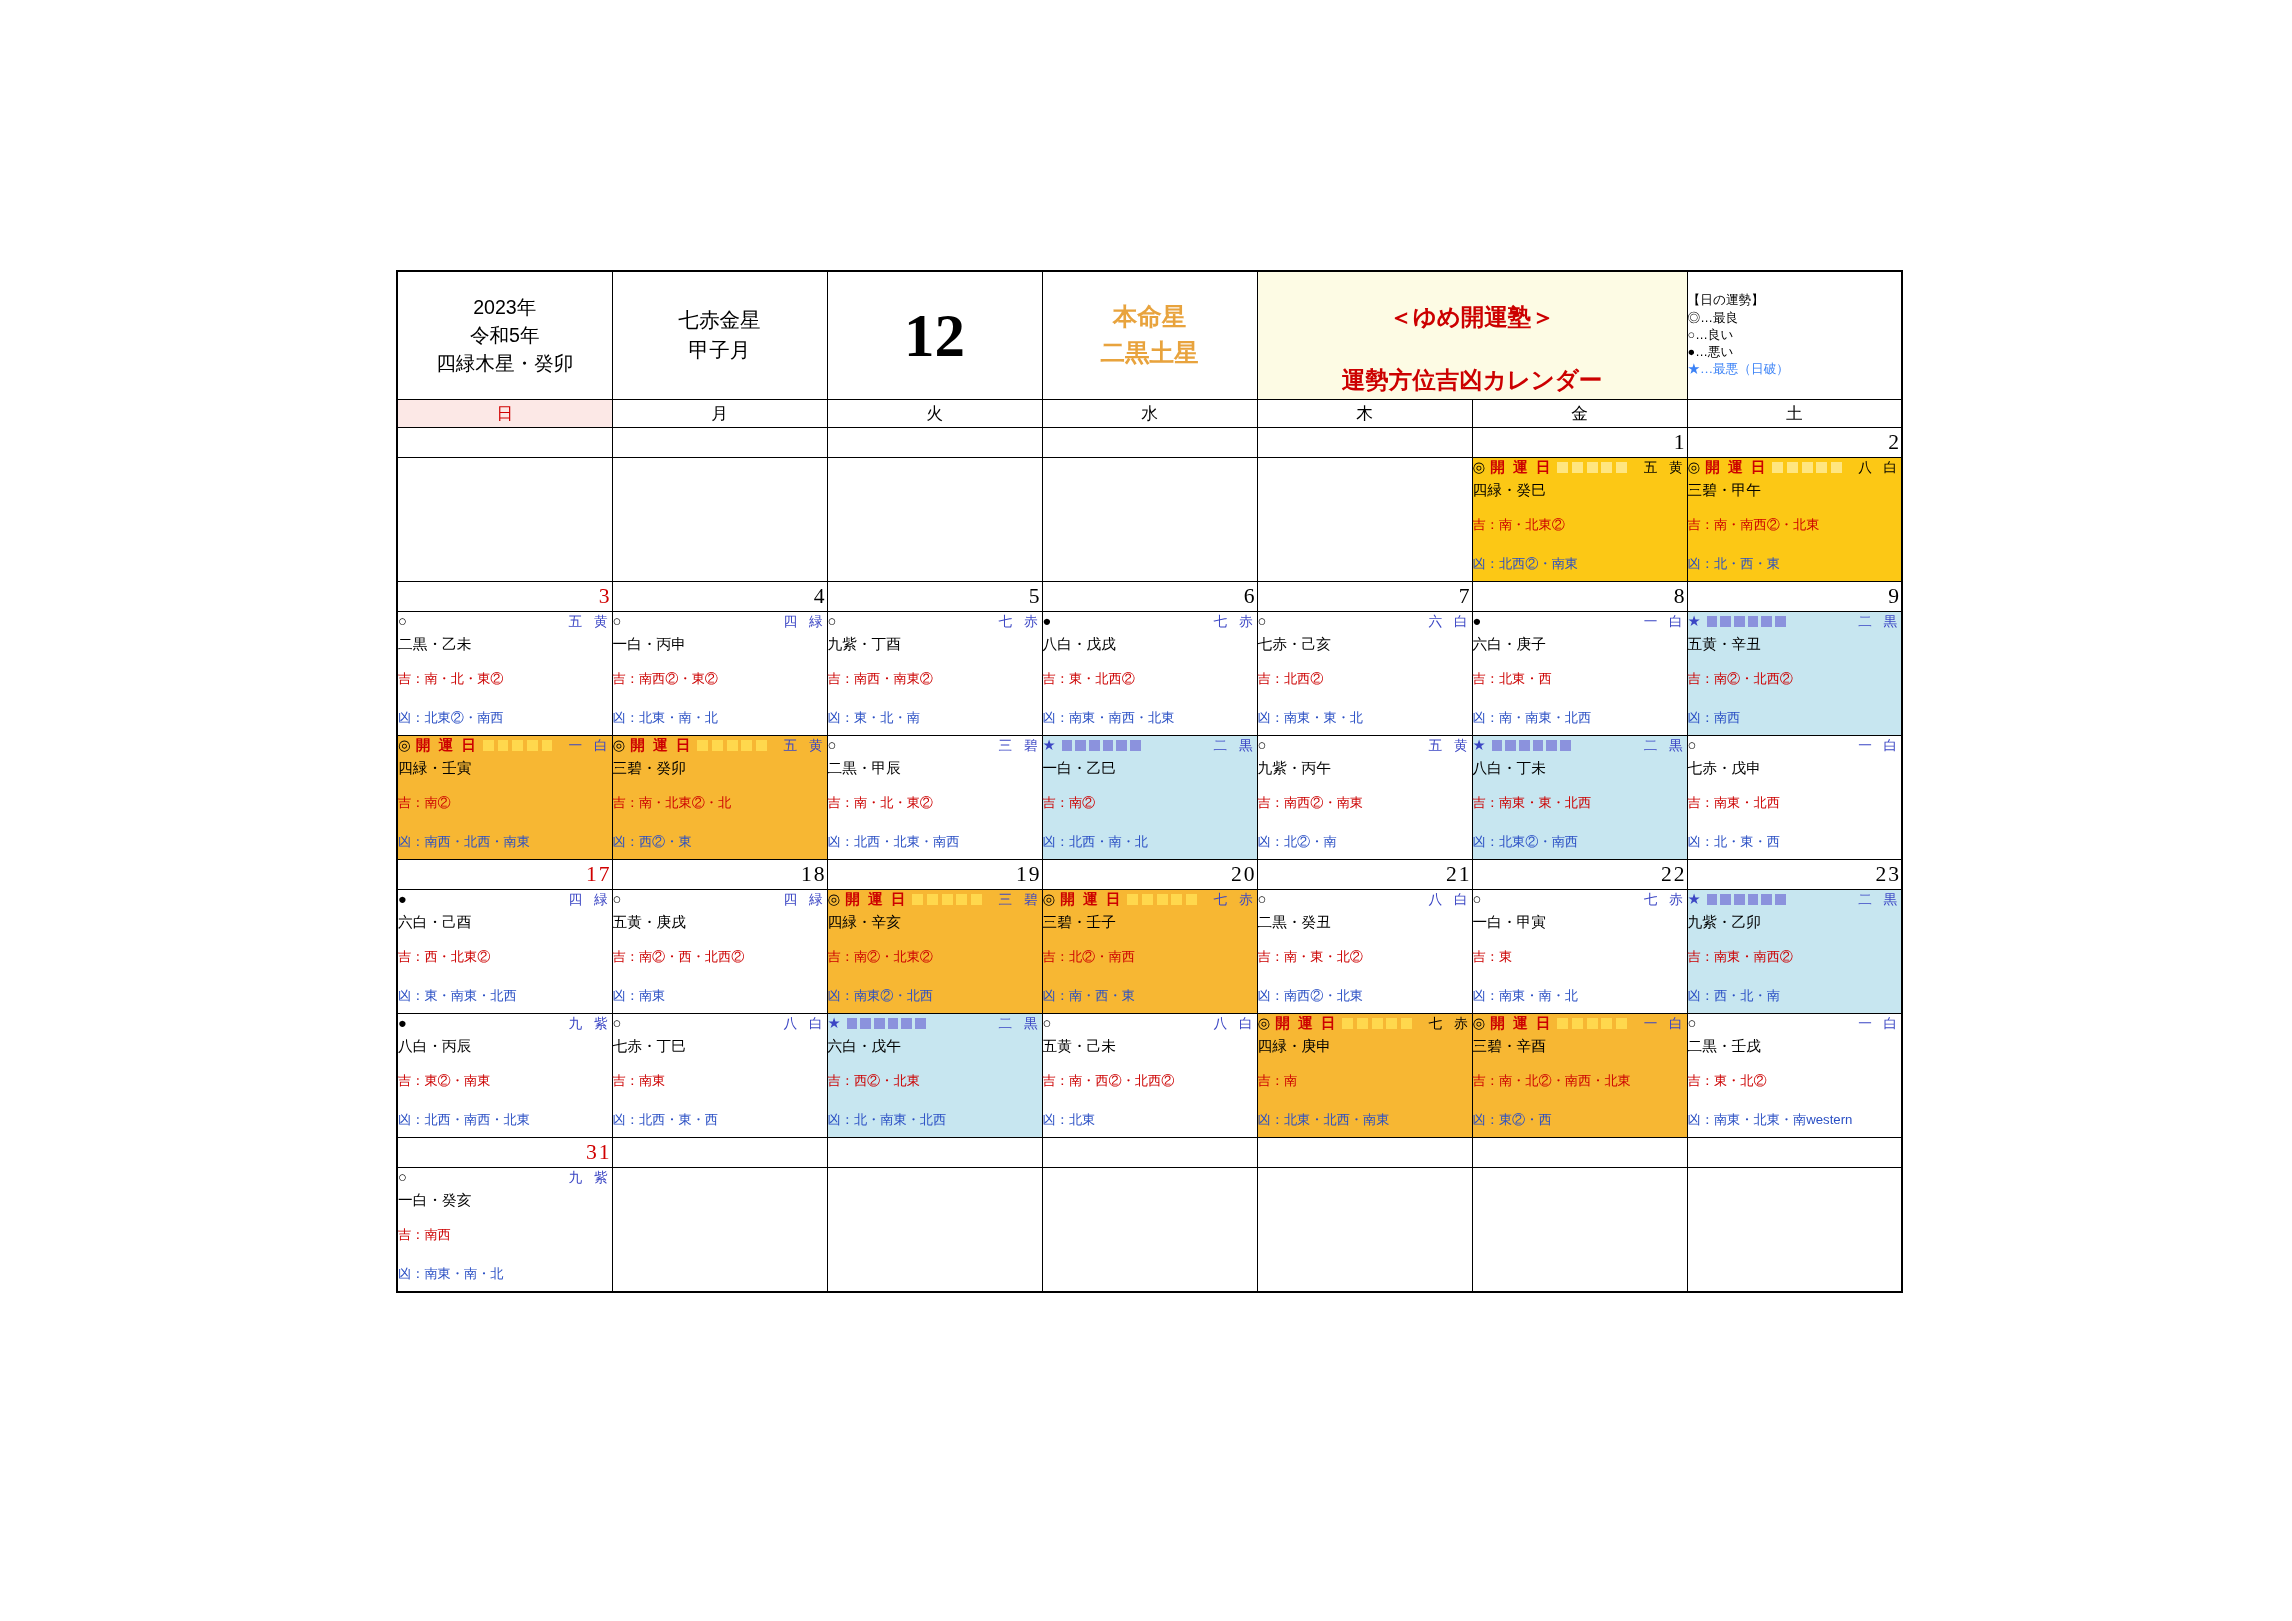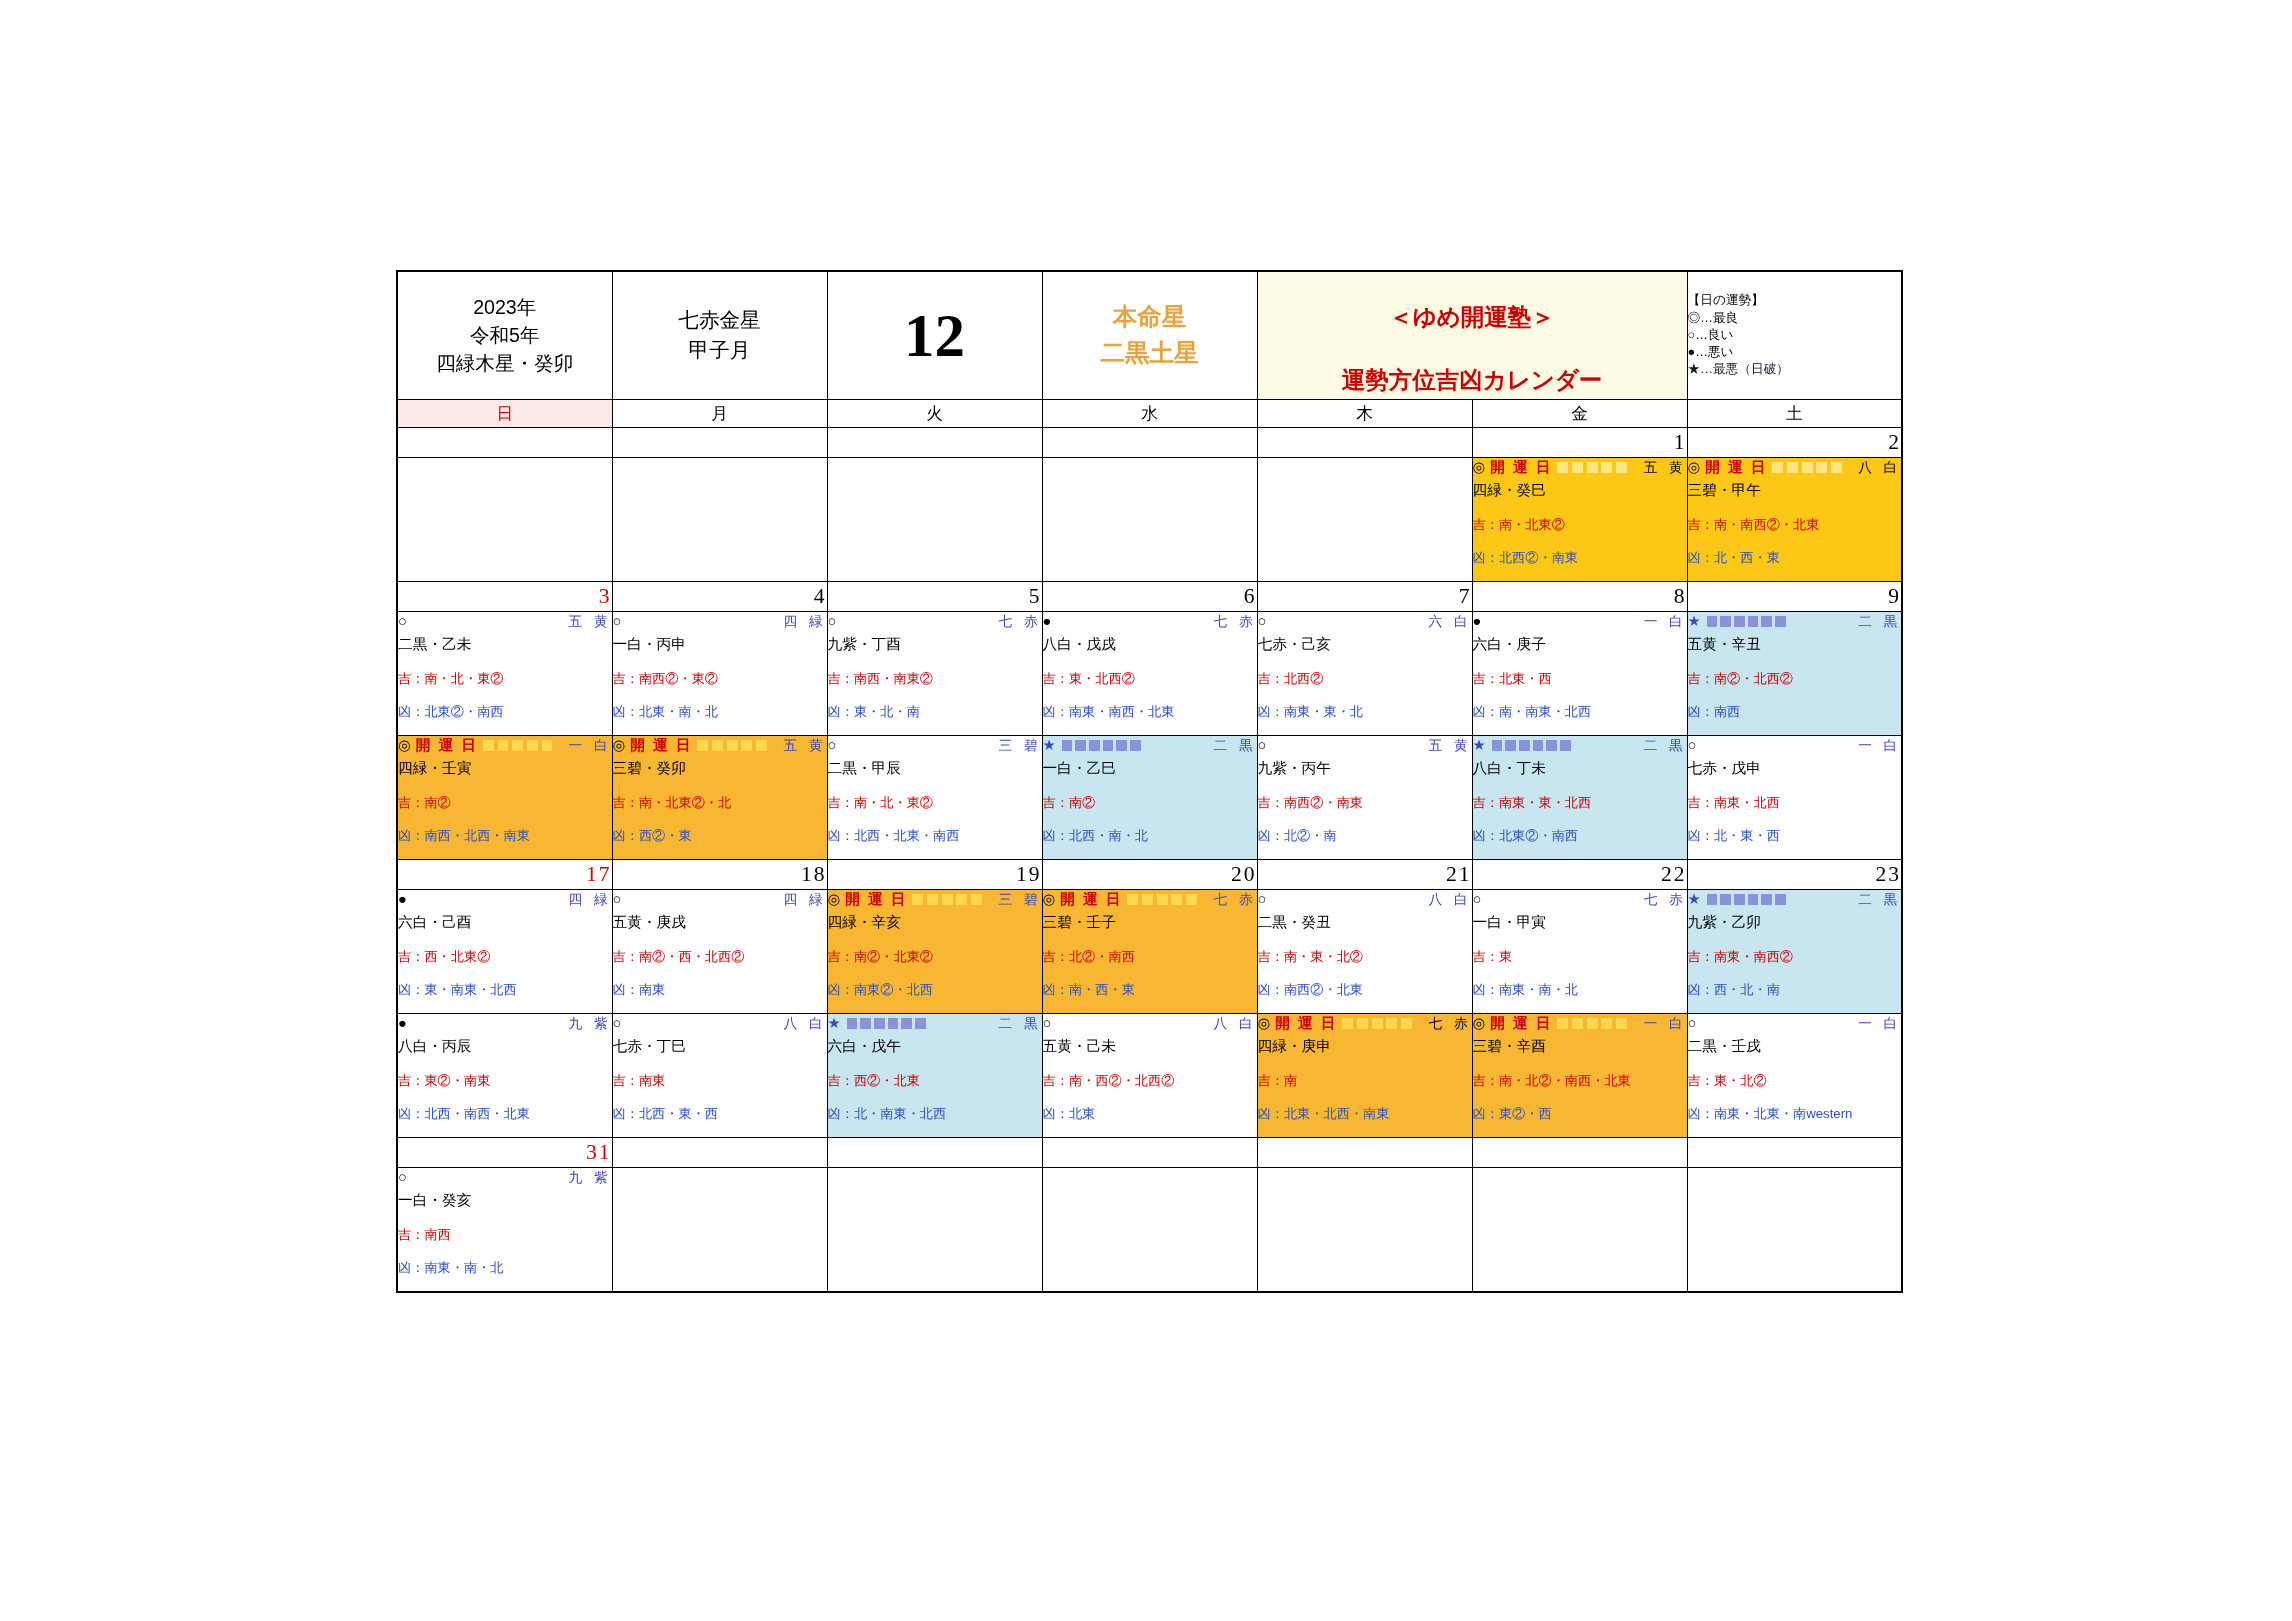--- a/index.html
+++ b/index.html
@@ -59,21 +59,21 @@
     line-height: 1.5;
     margin-top: 28px;
   }
   .legend {
     text-align: left;
     padding: 5.9px 7.8px;
     font-size: 12.7px;
     line-height: 1.35;
     vertical-align: middle !important;
   }
-  .legend .star { color: #0f172a; font-family: Liberation Serif, serif; }
+  .legend .star { color: #3b82f6; font-family: Liberation Serif, serif; }
   
   .wd {
     text-align: center;
     height: 27.4px;
     font-size: 16.7px;
     vertical-align: middle !important;
   }
   .wd.sun { color: #d00000; background: #fce8e6; }
   
   .daynum {
@@ -111,21 +111,21 @@
     font-size: 14.7px;
     letter-spacing: 2px;
   }
   .kaiun-row { display: flex; align-items: center; gap: 3.9px; }
   .sq { display: inline-block; width: 10.8px; height: 10.8px; }
   .star-row { display: flex; align-items: center; gap: 2.9px; }
   .kyusei { font-size: 13.7px; letter-spacing: 3.9px; }
   .kyusei.blue { color: #3b46c4; }
   .eto { font-size: 14.7px; margin-top: 2px; color: #000; }
   .kichi { color: #cc0000; font-size: 13.2px; margin-top: 13px; }
-  .kyou  { color: #2a4fc4; font-size: 13.2px; margin-top: 12px; }
+  .kyou  { color: #2a4fc4; font-size: 13.2px; margin-top: 18px; }
   .bg-gold { background: #fcc815; }
   .bg-orange { background: #f7b733; }
   .bg-blue { background: #c7e6f0; }
   .bg-cream { background: #fdfbe4; }
 </style>
 </head>
 <body>
 
 <div id="page">
   <div class="calendar-wrap">

